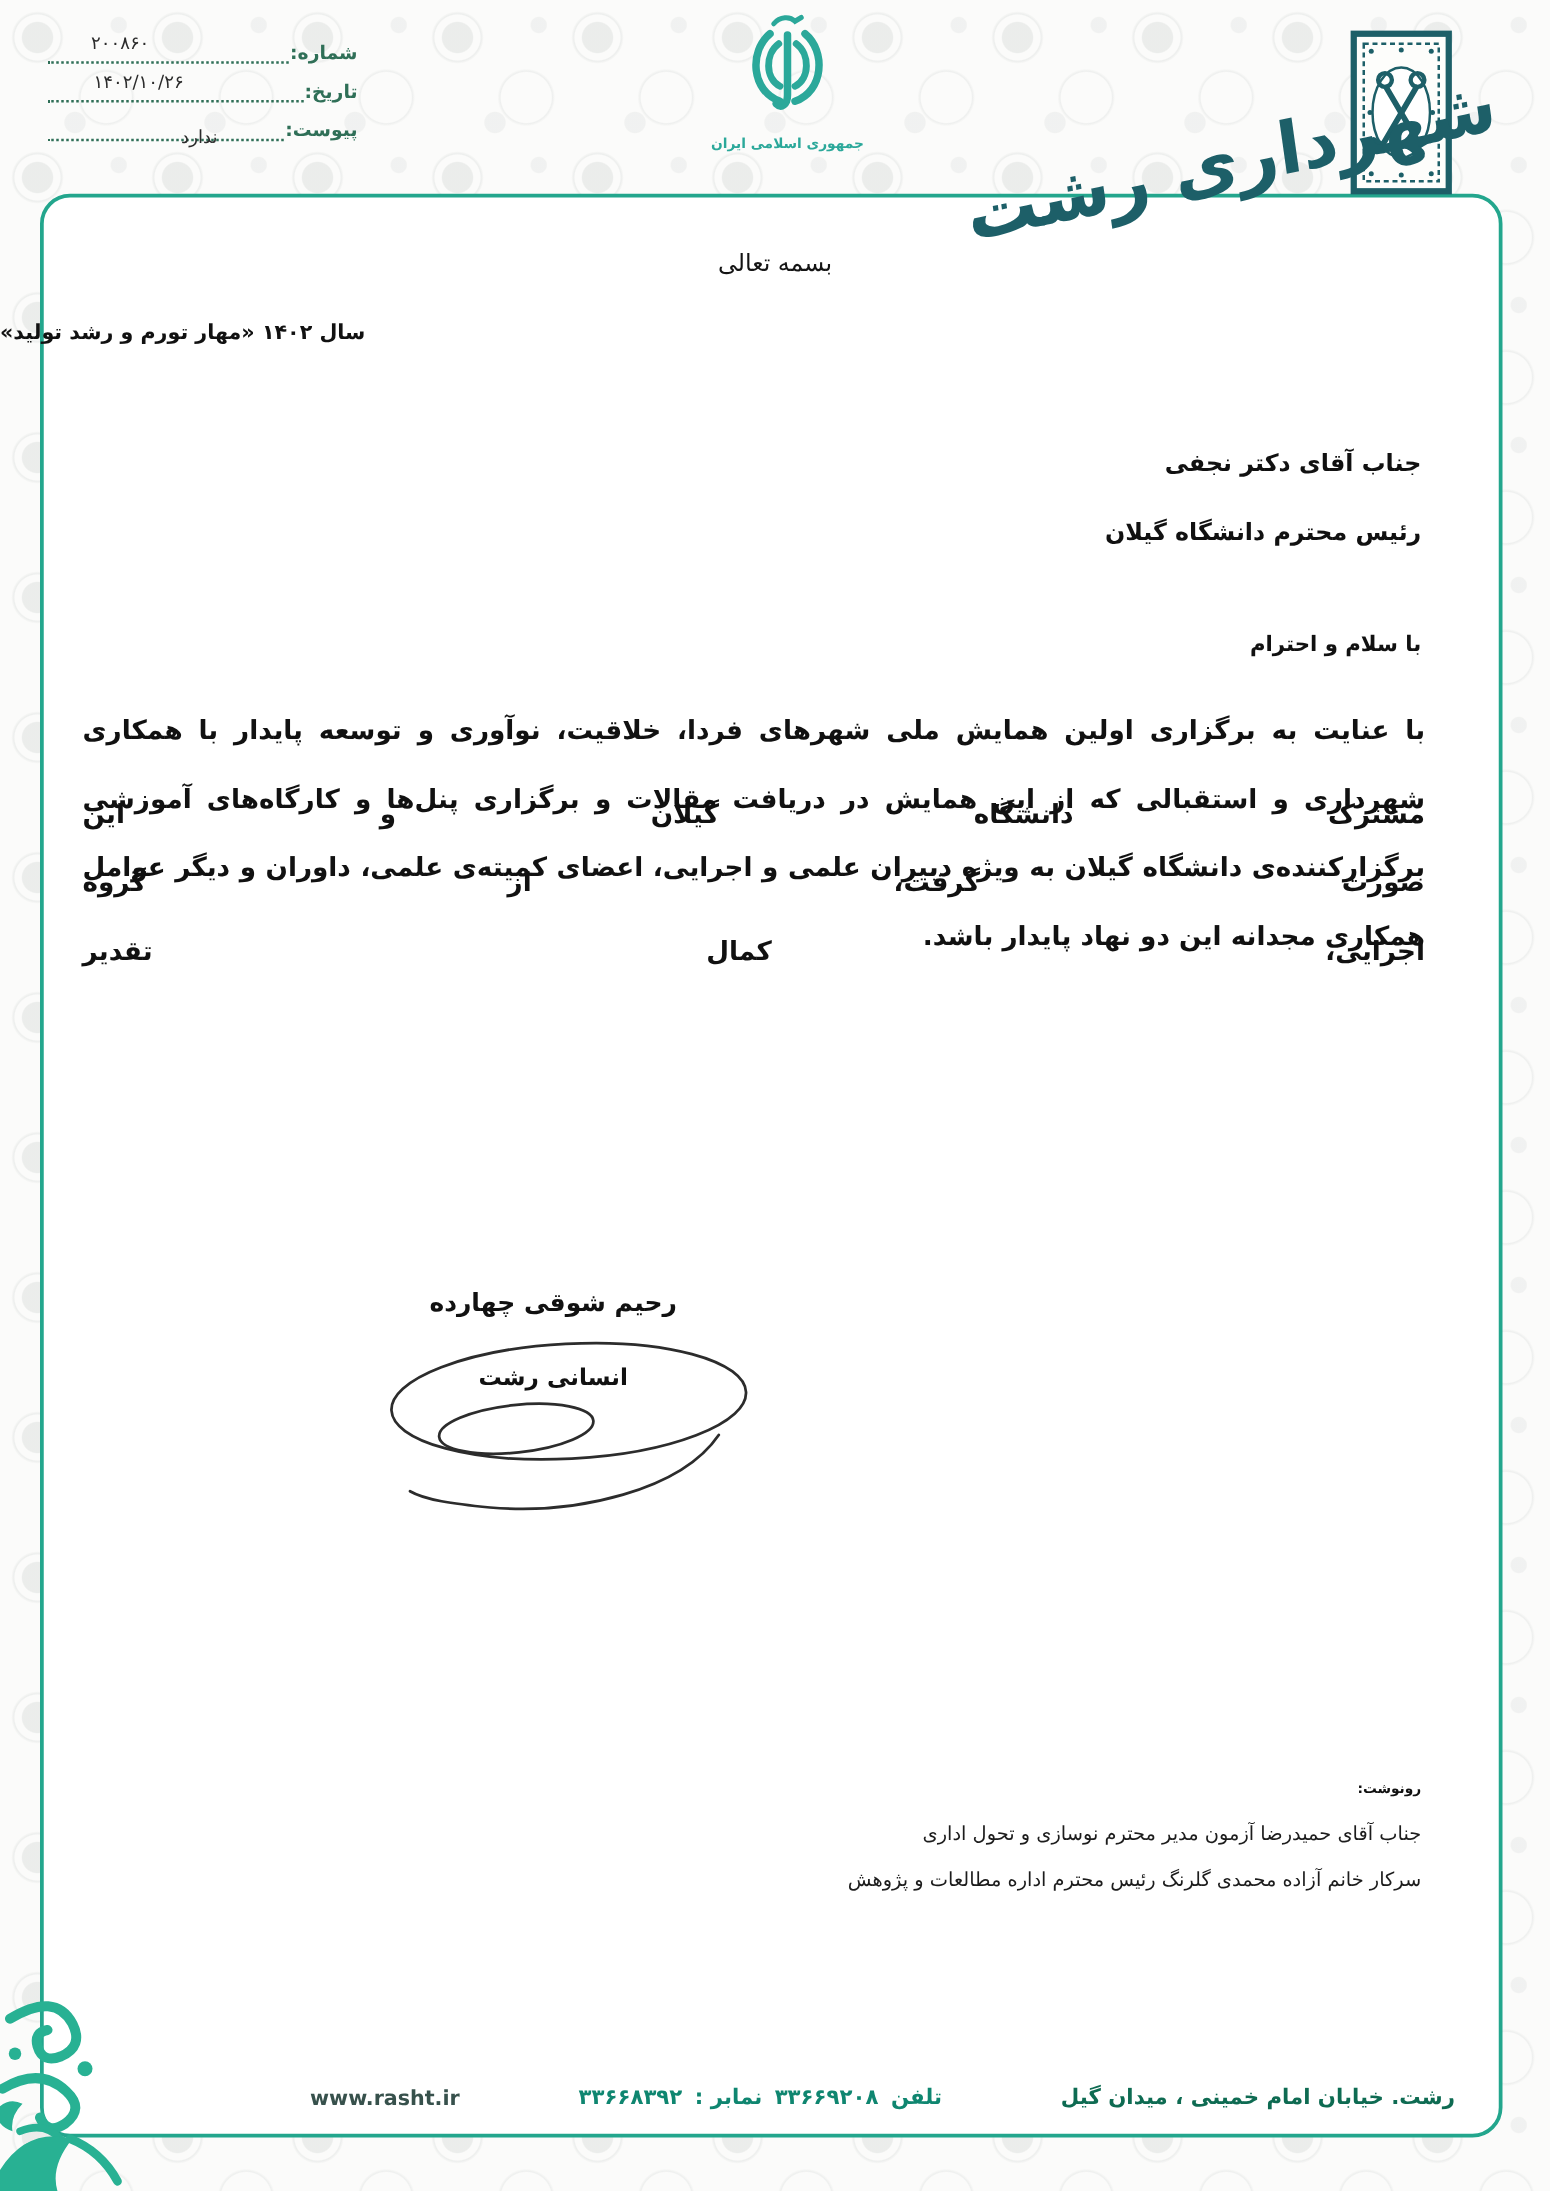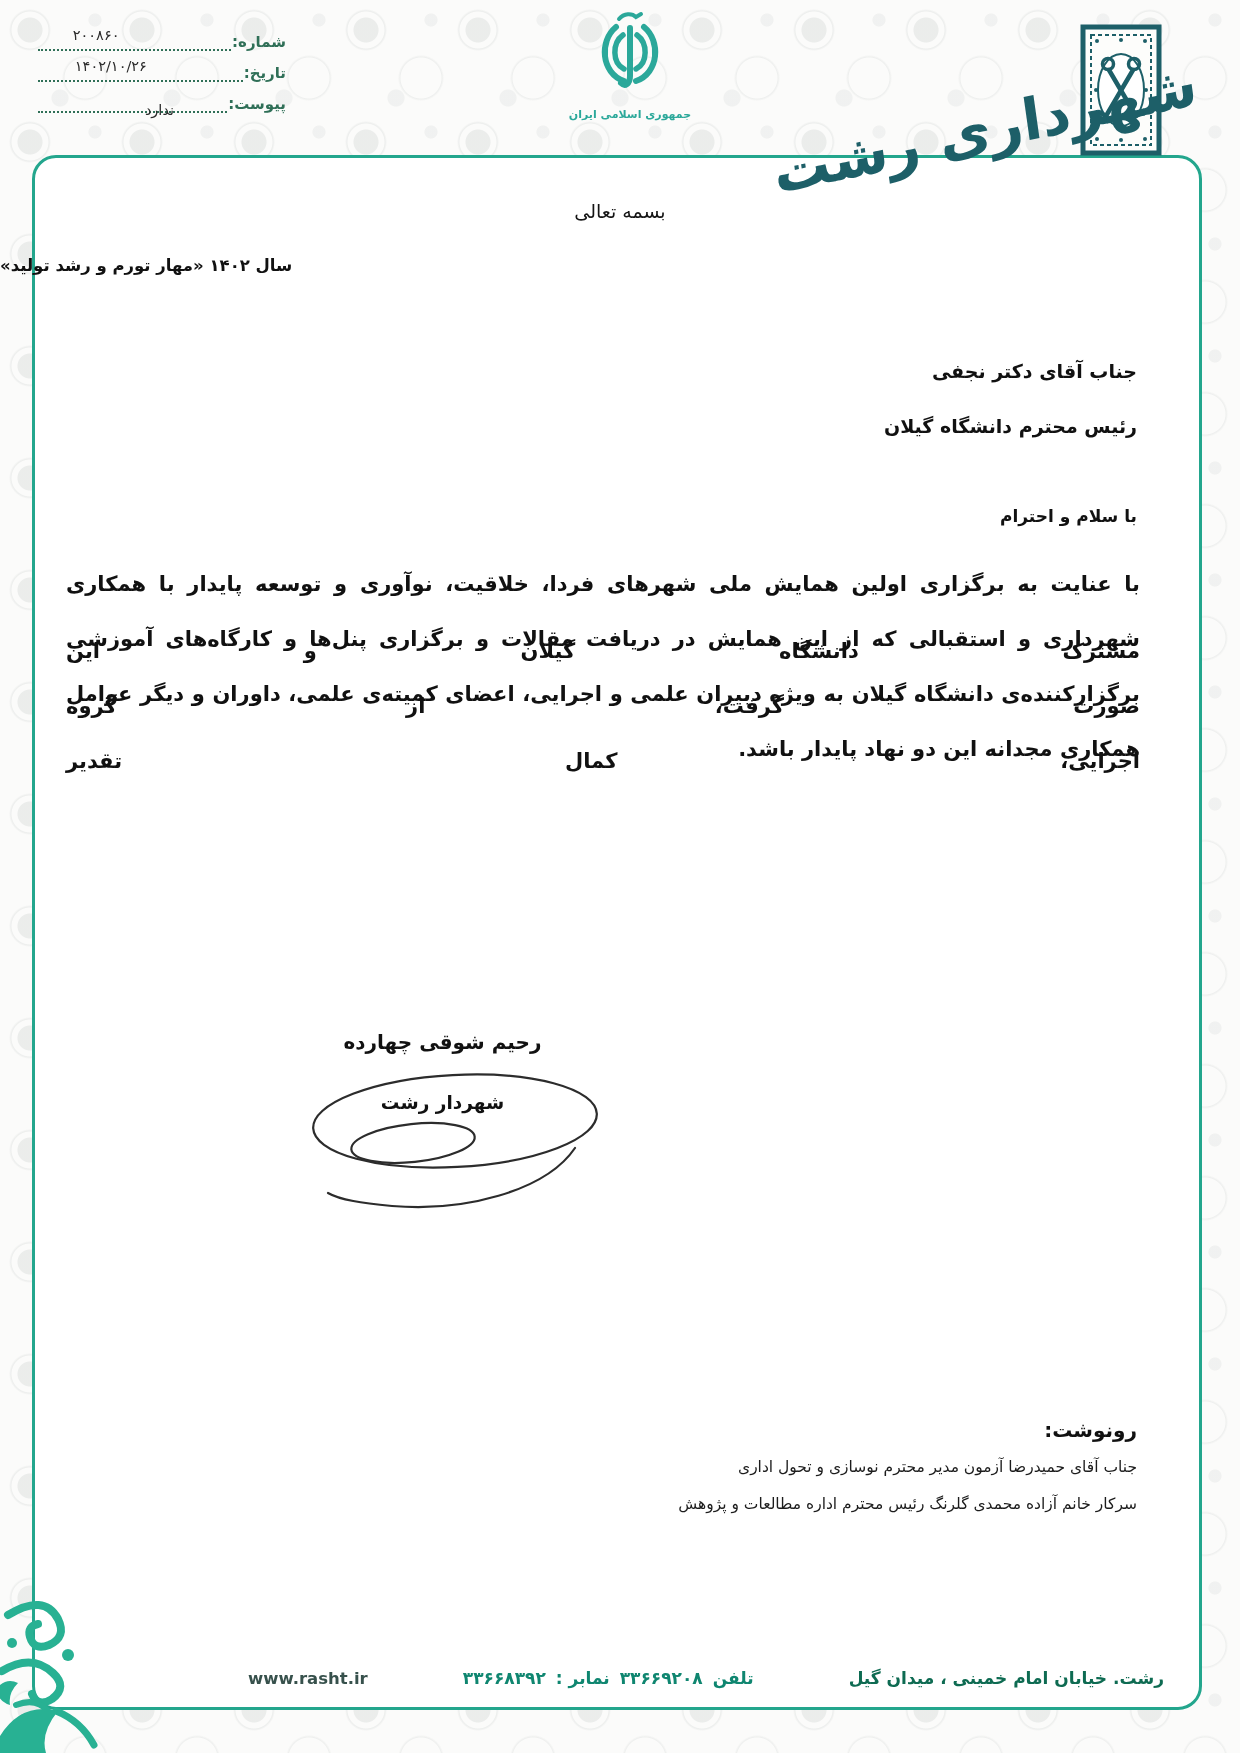--- a/index.html
+++ b/index.html
@@ -44,21 +44,21 @@
   .salutation{position:absolute;top:506px;right:103px;font-size:17px;font-weight:bold;color:#111;z-index:2;direction:rtl;}
   .body-text{position:absolute;top:551px;right:100px;left:66px;z-index:2;direction:rtl;}
   .body-line{font-size:21px;font-weight:bold;color:#111;height:55px;line-height:67px;
     text-align:justify;text-align-last:justify;white-space:normal;}
   .body-line.last{text-align:right;text-align-last:right;}
   .sig-block{position:absolute;top:1030px;left:255px;width:375px;text-align:center;z-index:2;direction:rtl;}
   .sig-name{font-size:20px;font-weight:bold;color:#111;}
   .sig-title{font-size:18.5px;font-weight:bold;color:#111;margin-top:38px;}
   .sig-svg{position:absolute;top:0;left:0;z-index:2;pointer-events:none;}
   .cc-block{position:absolute;top:1412px;right:103px;text-align:right;z-index:2;direction:rtl;}
-  .cc-heading{font-size:20px;font-weight:bold;color:#111;line-height:37px;}
+  .cc-heading{font-size:11px;font-weight:bold;color:#111;line-height:37px;}
   .cc-item{font-size:15.5px;color:#1c1c1c;line-height:37px;}
   
   .footer{
     position:absolute;top:1660px;left:248px;right:76px;height:36px;z-index:2;
     direction:rtl;display:flex;justify-content:space-between;align-items:center;
   }
   .footer-address{color:#0e6b52;font-weight:bold;font-size:17px;white-space:nowrap;}
   .footer-phones{color:#0f8670;font-weight:bold;font-size:17px;white-space:nowrap;display:flex;gap:10px;direction:rtl;}
   .footer-website{color:#37514c;font-weight:bold;font-size:16.5px;direction:ltr;white-space:nowrap;}
   .ornament{position:absolute;left:-4px;bottom:-4px;z-index:3;}
@@ -145,21 +145,21 @@
 
   <div class="body-text">
     <div class="body-line">با عنایت به برگزاری اولین همایش ملی شهرهای فردا، خلاقیت، نوآوری و توسعه پایدار با همکاری مشترک دانشگاه گیلان و این</div>
     <div class="body-line">شهرداری و استقبالی که از این همایش در دریافت مقالات و برگزاری پنل‌ها و کارگاه‌های آموزشی صورت گرفت، از گروه</div>
     <div class="body-line">برگزارکننده‌ی دانشگاه گیلان به ویژه دبیران علمی و اجرایی، اعضای کمیته‌ی علمی، داوران و دیگر عوامل اجرایی، کمال تقدیر</div>
     <div class="body-line last">همکاری مجدانه این دو نهاد پایدار باشد.</div>
   </div>
 
   <div class="sig-block">
     <div class="sig-name">رحیم شوقی چهارده</div>
-    <div class="sig-title">شهردار رشت</div>
+    <div class="sig-title">انسانی رشت</div>
   </div>
   <svg class="sig-svg" width="1240" height="1753" viewBox="0 0 1240 1753">
     <g fill="none" stroke="#2c2c2c" stroke-width="2.2" stroke-linecap="round">
       <ellipse cx="455" cy="1121" rx="142" ry="46" transform="rotate(-3 455 1121)"></ellipse>
       <ellipse cx="413" cy="1143" rx="62" ry="19" transform="rotate(-6 413 1143)"></ellipse>
       <path d="M 575,1148 C 545,1192 462,1212 392,1206 C 362,1203 340,1200 328,1193"></path>
     </g>
   </svg>
 
   <div class="cc-block">

